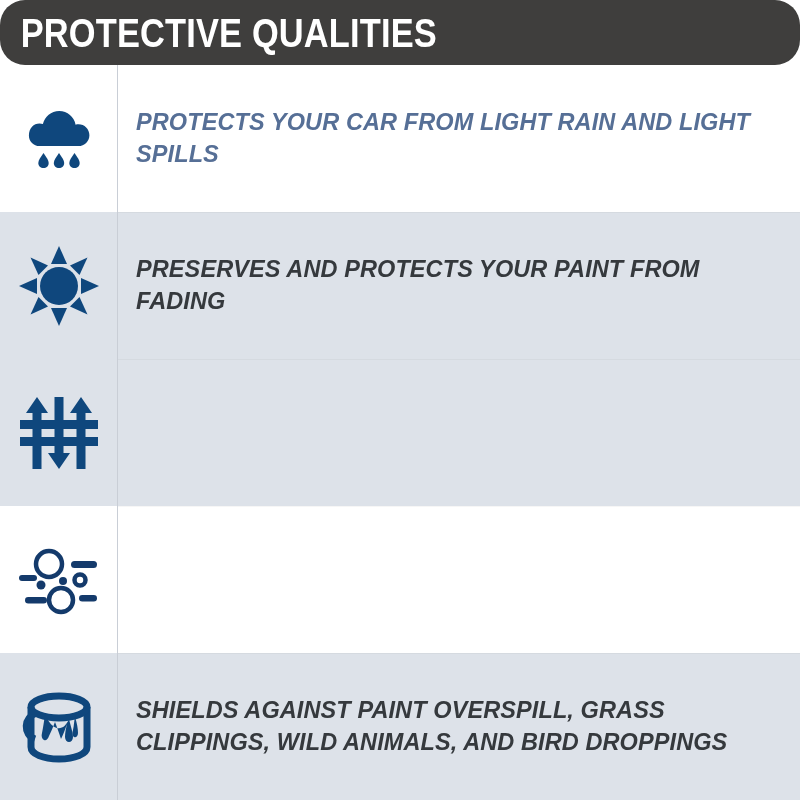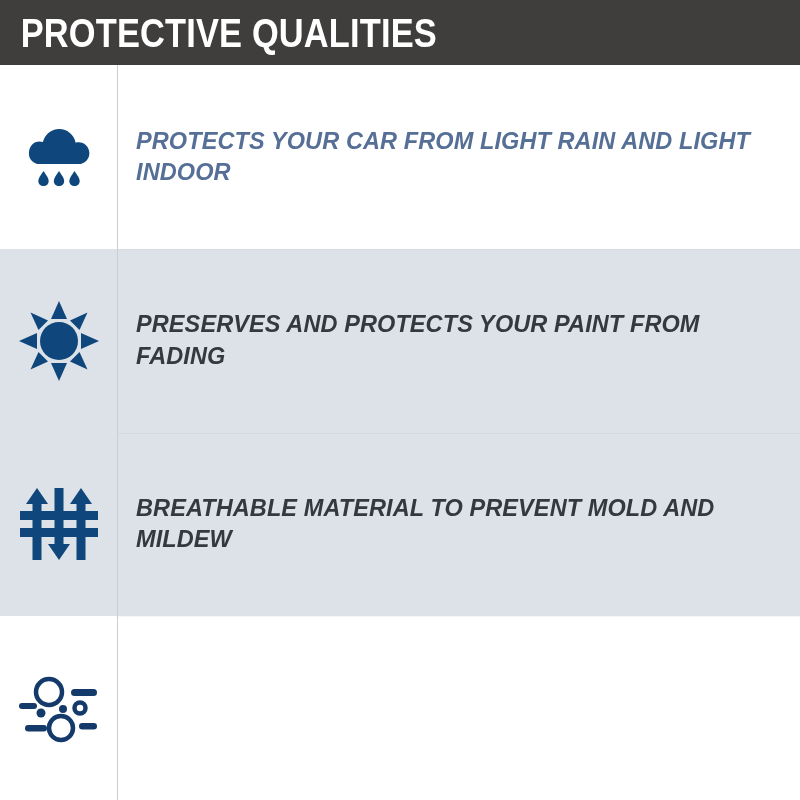--- a/index.html
+++ b/index.html
@@ -23,20 +23,21 @@
     flex-direction: column;
   }
 
   
   .header-bar {
     height: 65px;
     background: #3f3e3d;
     display: flex;
     align-items: center;
     flex: 0 0 auto;
+    border-radius: 25px;
   }
   .header-title {
     color: #ffffff;
     font-family: "Liberation Sans Narrow", "Liberation Sans", sans-serif;
     font-weight: 700;
     font-size: 40px;
     letter-spacing: 0.2px;
     padding-left: 24px;
     line-height: 1;
     transform: scaleX(0.86);
@@ -131,21 +132,21 @@
             <path d="M22.5,26.5c1.2,0,2.3,0.2,3.4,0.6C27.6,19.6,34.2,14,42.2,14c8.2,0,15,5.9,16.4,13.7
                      c0.9-0.3,1.9-0.4,2.9-0.4c6,0,10.9,4.9,10.9,10.9c0,6-4.9,10.9-10.9,10.9H22.5c-5.8,0-10.6-4.7-10.6-10.6
                      C11.9,31.2,16.7,26.5,22.5,26.5z"></path>
             <path d="M26.5,56c3.2,4.6,5.2,7.7,5.2,9.9c0,2.9-2.3,5.2-5.2,5.2s-5.2-2.3-5.2-5.2C21.3,63.7,23.3,60.6,26.5,56z"></path>
             <path d="M42,56c3.2,4.6,5.2,7.7,5.2,9.9c0,2.9-2.3,5.2-5.2,5.2s-5.2-2.3-5.2-5.2C36.8,63.7,38.8,60.6,42,56z"></path>
             <path d="M57.5,56c3.2,4.6,5.2,7.7,5.2,9.9c0,2.9-2.3,5.2-5.2,5.2s-5.2-2.3-5.2-5.2C52.3,63.7,54.3,60.6,57.5,56z"></path>
           </g>
         </svg>
       </div>
       <div class="text-cell">
-        <p class="feature-text text-blue">PROTECTS YOUR CAR FROM LIGHT RAIN AND LIGHT INDOOR</p>
+        <p class="feature-text text-blue">PROTECTS YOUR CAR FROM LIGHT RAIN AND LIGHT SPILLS</p>
       </div>
     </div>
 
     <div class="row shade-dark">
       <div class="icon-cell">
         <svg width="84" height="84" viewBox="0 0 84 84">
           <g fill="#0f477d">
             <circle cx="42" cy="42" r="19"></circle>
             <polygon points="42,2 50,20 34,20"></polygon>
             <polygon points="42,82 50,64 34,64"></polygon>
@@ -173,23 +174,20 @@
 
             <polygon points="42,78 53,62 46.5,62 46.5,6 37.5,6 37.5,62 31,62"></polygon>
 
             <polygon points="64,6 75,22 68.5,22 68.5,78 59.5,78 59.5,22 53,22"></polygon>
 
             <rect x="3" y="29" width="78" height="9"></rect>
             <rect x="3" y="46" width="78" height="9"></rect>
           </g>
         </svg>
       </div>
-      <div class="text-cell">
-        <p class="feature-text text-gray">BREATHABLE MATERIAL TO PREVENT MOLD AND MILDEW</p>
-      </div>
     </div>
 
     <div class="row shade-light">
       <div class="icon-cell">
         <svg width="84" height="84" viewBox="0 0 84 84">
           <g fill="none" stroke="#143a6b" stroke-width="4.5">
             <circle cx="32" cy="26" r="13"></circle>
             <circle cx="44" cy="62" r="12"></circle>
             <circle cx="63" cy="42" r="5.5"></circle>
           </g>
@@ -198,15 +196,41 @@
             <circle cx="24" cy="47" r="4.5"></circle>
             <rect x="2" y="37" width="18" height="6" rx="3"></rect>
             <rect x="54" y="23" width="26" height="7" rx="3.5"></rect>
             <rect x="8" y="59" width="22" height="6.5" rx="3.25"></rect>
             <rect x="62" y="57" width="18" height="6.5" rx="3.25"></rect>
           </g>
         </svg>
       </div>
     </div>
 
+    <div class="row shade-dark">
+      <div class="icon-cell">
+        <svg width="88" height="88" viewBox="0 0 88 88">
+          <g fill="none" stroke="#0f477d" stroke-width="7">
+
+            <path d="M22,30 C8,34 8,52 20,56"></path>
+
+            <path d="M16,24 L16,64 C16,71 28,76 44,76 C60,76 72,71 72,64 L72,24"></path>
+
+            <ellipse cx="44" cy="24" rx="28" ry="11"></ellipse>
+          </g>
+
+          <g fill="#0f477d">
+            <path d="M30,32 C34,40 38,44 42,45 C47,46 51,43 54,36
+                     C56,44 58,50 58,54 C58,57 56,59 54,59 C52,59 50,57 50,54
+                     C50,50 51,45 52,41 C50,47 48,52 46,56 C44,50 42,44 40,39
+                     C38,44 36,49 34,53 C33,56 31,58 29,57 C27,56 26,53 27,50
+                     C28,45 29,38 30,32 Z"></path>
+            <path d="M60,34 C62,40 63,46 63,50 C63,53 61,55 59,54 C57,53 57,50 58,47 C59,43 59,38 60,34 Z"></path>
+          </g>
+        </svg>
+      </div>
+      <div class="text-cell">
+        <p class="feature-text text-gray">SHIELDS AGAINST PAINT OVERSPILL, GRASS CLIPPINGS, WILD ANIMALS, AND BIRD DROPPINGS</p>
+      </div>
+    </div>
 
   </div>
 </div>
 
 </body></html>

